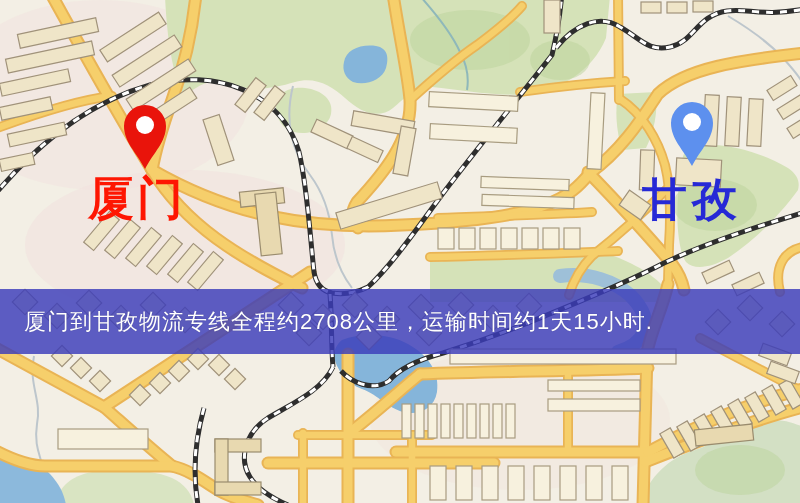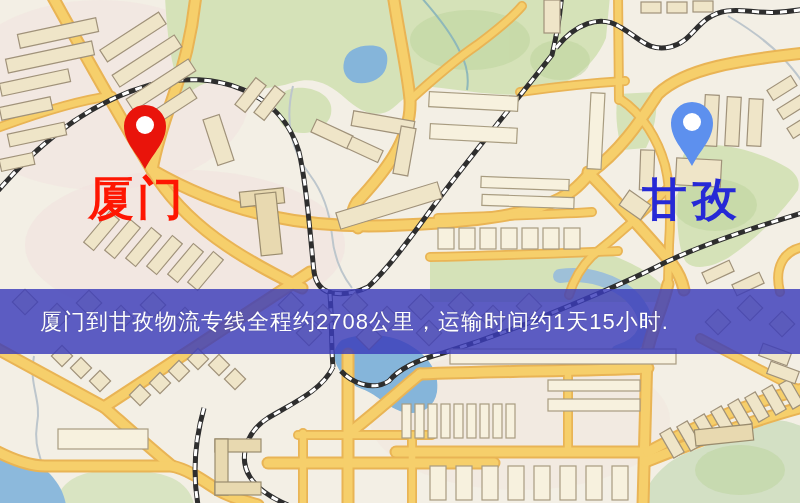--- a/index.html
+++ b/index.html
@@ -5,21 +5,21 @@
   html,body{margin:0;padding:0}
   .stage{position:relative;width:800px;height:503px;overflow:hidden;
          background:#f3efe5;font-family:"Liberation Sans",sans-serif}
   .map-svg{position:absolute;left:0;top:0;filter:blur(.35px)}
   .pin{position:absolute;pointer-events:auto}
   .city-label{position:absolute;line-height:1;white-space:nowrap;user-select:none}
   .label-origin{left:88px;top:175px;font-size:46px;font-weight:800;color:#fe1602;letter-spacing:3px}
   .label-dest{left:642px;top:177px;font-size:45px;font-weight:600;color:#2629d6;letter-spacing:5px}
   .banner{position:absolute;left:0;top:289px;width:800px;height:65px;
           background:rgba(58,60,186,.82);color:#fff;display:flex;align-items:center;
-          padding-left:40px;box-sizing:border-box;font-size:22px;letter-spacing:1px;
+          padding-left:24px;box-sizing:border-box;font-size:22px;letter-spacing:1px;
           text-shadow:0 0 1px rgba(0,0,40,.35)}
 </style>
 </head>
 <body>
 
 <div class="stage">
 
   <svg class="map-svg" width="800" height="503" viewBox="0 0 800 503">
     <defs>
 

